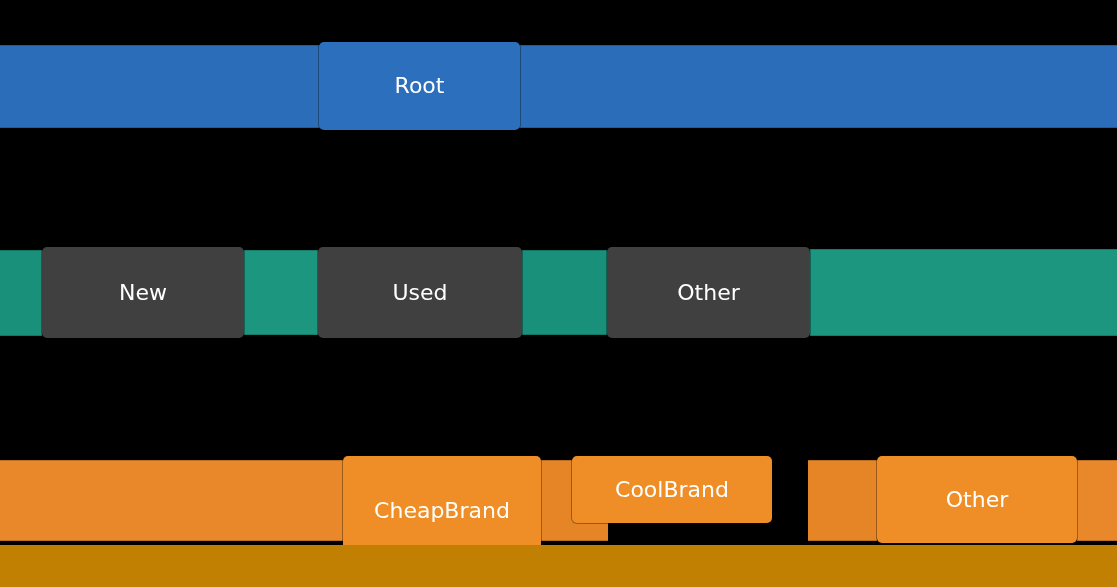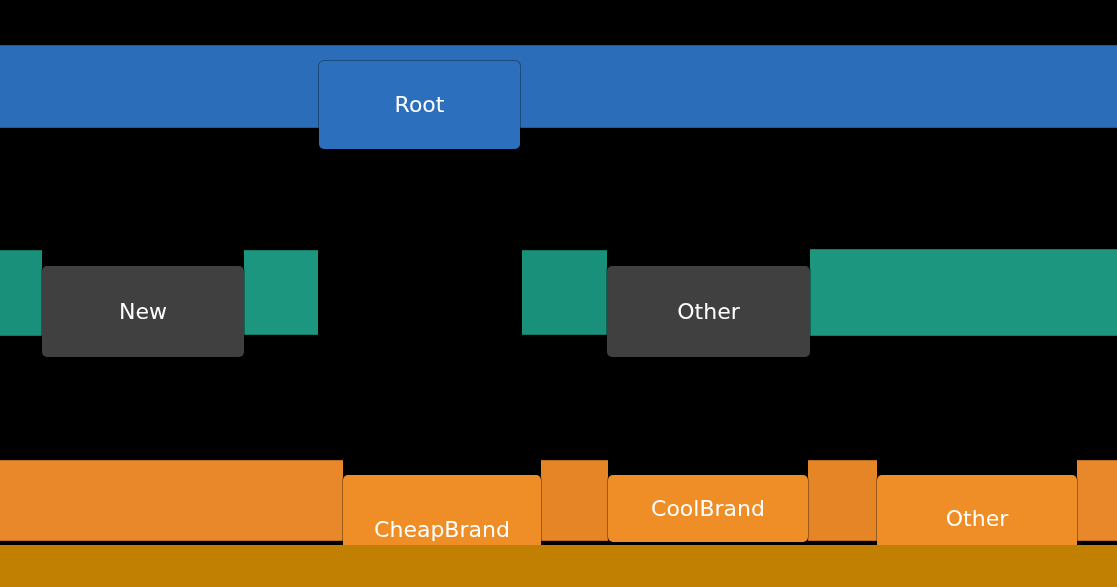--- a/index.html
+++ b/index.html
@@ -23,21 +23,20 @@
   .bar {
     box-shadow: inset 0 1px 0 rgba(0,0,0,0.18), inset 0 -1px 0 rgba(0,0,0,0.18);
   }
   
   .node {
     border-radius: 5px;
     box-shadow: 0 0 0 1px rgba(0,0,0,0.32);
     display: flex;
     align-items: center;
     justify-content: center;
-    margin-top: 19px;
   }
   .node span {
     color: #ffffff;
     font-size: 22px;
     line-height: 1;
     white-space: nowrap;
   }
   
   .blue       { background: #2b6db8; }
   .blue-box   { background: #2c6fbc; }
@@ -60,33 +59,36 @@
   </div>
 
   <div class="seg bar teal-dark" style="left:0px; top:250px; width:42px; height:86px;"></div>
   <div class="seg bar teal-mid" style="left:244px; top:250px; width:74px; height:85px;"></div>
   <div class="seg bar teal-dark" style="left:522px; top:250px; width:85px; height:85px;"></div>
   <div class="seg bar teal-mid" style="left:810px; top:249px; width:307px; height:87px;"></div>
 
   <div class="seg node teal-box" style="left:42px; top:247px; width:202px; height:91px;">
     <span>New</span>
   </div>
+  <div class="seg node teal-box" style="left:318px; top:247px; width:204px; height:91px;">
+    <span>Used</span>
+  </div>
   <div class="seg node teal-box" style="left:607px; top:247px; width:203px; height:91px;">
     <span>Other</span>
   </div>
 
   <div class="seg bar org-base" style="left:0px; top:460px; width:343px; height:81px;"></div>
   <div class="seg bar org-conn" style="left:541px; top:460px; width:67px; height:81px;"></div>
   <div class="seg bar org-conn" style="left:808px; top:460px; width:69px; height:81px;"></div>
   <div class="seg bar org-base" style="left:1077px; top:460px; width:40px; height:81px;"></div>
 
   <div class="seg node org-box" style="left:343px; top:456px; width:198px; height:109px;">
     <span>CheapBrand</span>
   </div>
-  <div class="seg node org-box" style="left:608px; top:456px; width:200px; height:67px;">
+  <div class="seg node org-box" style="left:572px; top:456px; width:200px; height:67px;">
     <span>CoolBrand</span>
   </div>
   <div class="seg node org-box" style="left:877px; top:456px; width:200px; height:87px;">
     <span>Other</span>
   </div>
 
   <div class="seg mustard" style="left:0px; top:545px; width:1117px; height:42px;"></div>
 
 </div>
 

